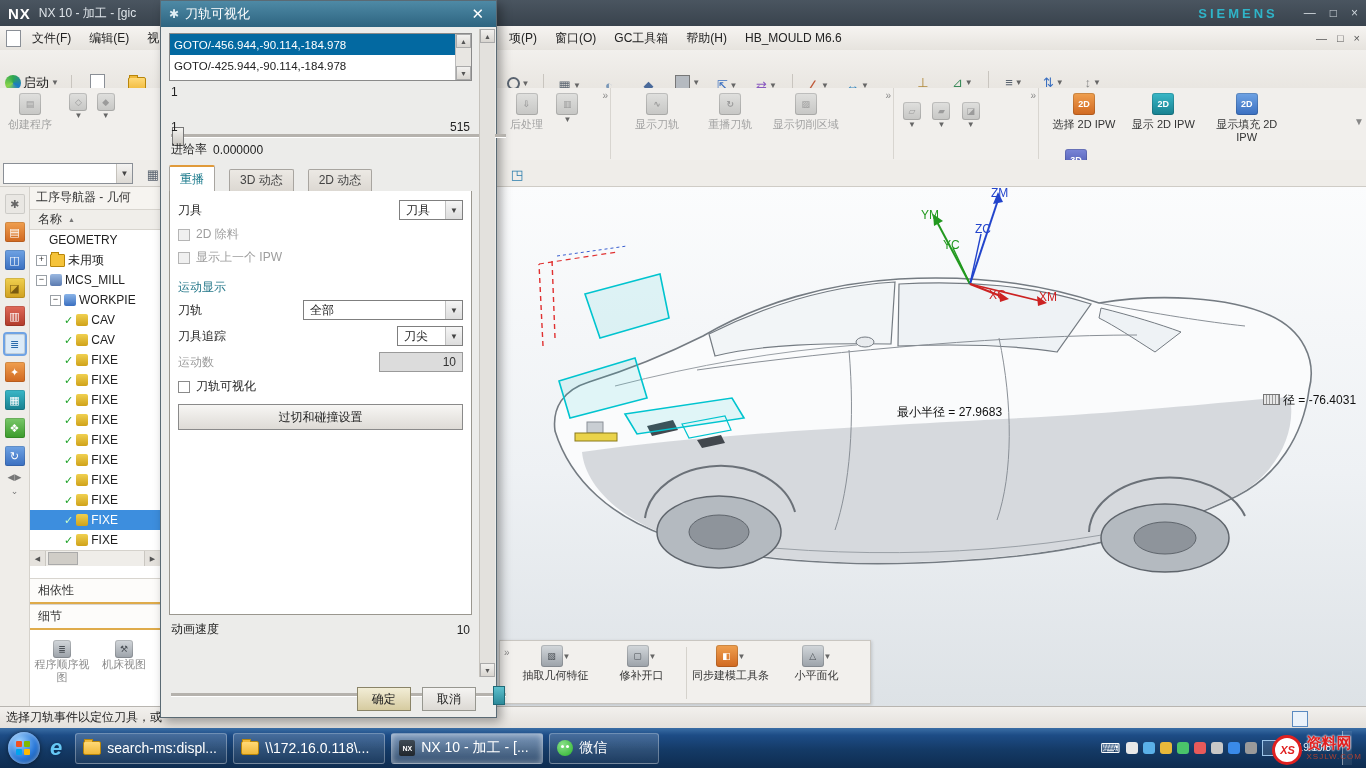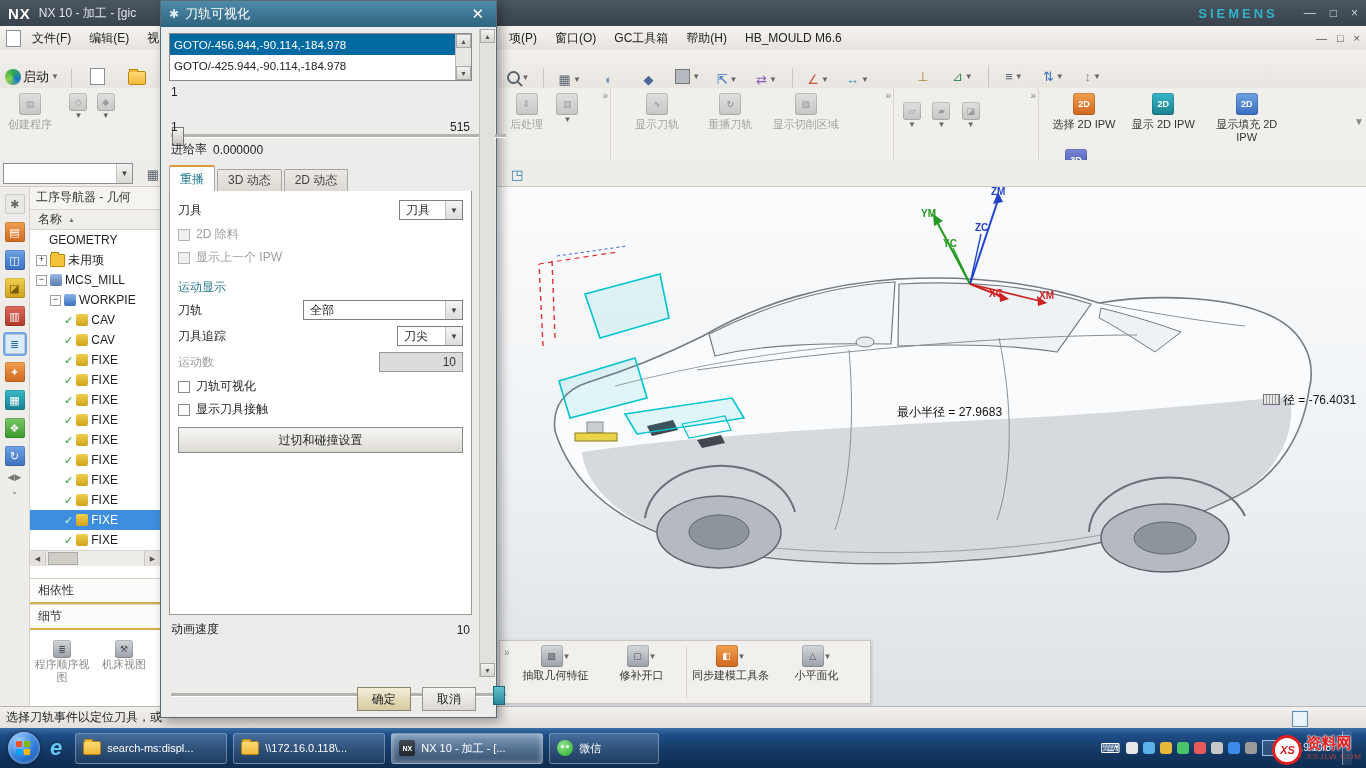--- a/index.html
+++ b/index.html
@@ -18,21 +18,21 @@
 
   
   #menubar{left:0;top:26px;width:1366px;height:24px;background:linear-gradient(#f6f4f1,#e6e3de);border-bottom:1px solid #c9c5bf;display:flex;align-items:center;z-index:4}
   .menuitem{padding:0 9px;height:100%;display:flex;align-items:center;color:#222}
   #menu-right{position:absolute;left:500px;top:0;height:100%;display:flex;align-items:center}
   .mctl{position:absolute;right:6px;top:0;height:100%;display:flex;gap:10px;align-items:center;color:#555;font-size:11px}
   .doc-ic{width:13px;height:15px;background:#fff;border:1px solid #8a8f96;margin:0 2px 0 6px}
 
   
   #toolbar1{left:0;top:50px;width:1366px;height:38px;background:linear-gradient(#f2f0ed,#e9e6e1);border-bottom:1px solid #cfccc6;z-index:4}
-  .tbtn{height:28px;min-width:26px;display:inline-flex;align-items:center;justify-content:center;margin:11px 1px;border:1px solid transparent;border-radius:2px;color:#5a6470;font-size:13px;gap:2px;padding:0 3px}
+  .tbtn{height:28px;min-width:26px;display:inline-flex;align-items:center;justify-content:center;margin:17px 1px;border:1px solid transparent;border-radius:2px;color:#5a6470;font-size:13px;gap:2px;padding:0 3px}
   .caret{font-size:8px;color:#666}
   .vsep{display:inline-block;width:1px;height:24px;background:#c9c5bf;margin:6px 4px;vertical-align:middle}
   .mag{width:9px;height:9px;border:2px solid #5a6470;border-radius:50%;position:relative;display:inline-block}
   .mag::after{content:"";position:absolute;width:6px;height:2px;background:#5a6470;transform:rotate(45deg);right:-5px;bottom:-3px}
   .swirl{width:16px;height:16px;border-radius:50%;background:conic-gradient(#2fa84f,#1a7ac8,#8ad44a,#2fa84f);display:inline-block}
 
   
   #ribbon{left:0;top:88px;width:1366px;height:72px;background:#f1efec;border-bottom:1px solid #cfccc6;z-index:4}
   .rgroup{position:absolute;top:0;height:71px;border-right:1px solid #d8d5d0}
   .chev{position:absolute;right:2px;top:2px;font-size:10px;color:#888}
@@ -74,21 +74,21 @@
   .hsb .sbtn{width:15px;height:15px;font-size:7px;color:#555;display:flex;align-items:center;justify-content:center;background:#e5e2dd;border-right:1px solid #cac7c1}
   .hsb .thumb{width:28px;height:11px;background:#d0cdc7;border:1px solid #aaa;margin-left:2px}
   .npanel{height:23px;border-top:1px solid #d8d5cf;display:flex;align-items:center;padding:0 8px;color:#333;background:#fdfcfa;border-bottom:2px solid #dfab4a}
   .nviews{display:flex;gap:6px;padding:10px 4px}
   .nview{width:56px;display:flex;flex-direction:column;align-items:center;color:#8b8b8b;font-size:11px;line-height:13px;text-align:center}
 
   
   #vp-under{left:160px;top:186px;width:337px;height:520px;background:#eef1f3;z-index:1}
   #viewport{left:497px;top:186px;width:869px;height:520px;z-index:2;overflow:hidden;
             background:linear-gradient(180deg,#fbfcfd 0%,#eef1f4 55%,#dde2e6 100%)}
-  .axis-lb{position:absolute;font-weight:bold;font-size:10px}
+  .axis-lb{position:absolute;font-weight:normal;font-size:12px}
   .anno{position:absolute;color:#111;font-size:12px;white-space:nowrap}
   .ruler-ic{position:absolute;width:15px;height:9px;border:1px solid #777;background:repeating-linear-gradient(90deg,#e8e8e8 0 2px,#999 2px 3px)}
   
   #vptools{position:absolute;left:2px;bottom:2px;width:372px;height:64px;background:#f2f0ed;border:1px solid #c9c6c1;box-shadow:1px 1px 3px rgba(0,0,0,.15);display:flex;align-items:flex-start;padding:4px 2px;box-sizing:border-box}
   .vt-item{width:86px;display:flex;flex-direction:column;align-items:center}
   .vt-item .lbl{font-size:11px;line-height:13px;text-align:center;color:#333;margin-top:2px}
   .vt-sep{width:1px;height:52px;background:#d5d2cc;margin:2px 1px}
   .vt-handle{color:#888;font-size:10px;margin:2px 3px 0 2px}
 
   
@@ -99,21 +99,21 @@
   .goto-box{position:absolute;left:8px;top:32px;right:24px;height:46px;background:#fff;border:1px solid #8a8a8a}
   .grow{height:21px;display:flex;align-items:center;padding:0 4px;font-size:11.5px;white-space:nowrap;overflow:hidden}
   .grow.sel{background:#0369a1;color:#fff}
   .g-vsb{position:absolute;right:0;top:0;width:15px;height:100%;border-left:1px solid #bbb;background:#e8e6e2}
   .sbtn2{position:absolute;left:0;width:15px;height:14px;font-size:7px;color:#555;display:flex;align-items:center;justify-content:center;background:linear-gradient(#f2f1ef,#d8d5d0);border:1px solid #aaa;box-sizing:border-box}
   .slider{position:relative;height:17px}
   .slider .track{position:absolute;left:0;right:0;top:7px;height:3px;background:#b5b2ad;border-bottom:1px solid #fff}
   .slider .thumb{position:absolute;top:0;width:10px;height:17px;background:linear-gradient(#f4f3f0,#c9c6c0);border:1px solid #777}
   .slider .thumb.tealfix{background:linear-gradient(#5ec0cd,#2b8a9a);border:1px solid #1e6a78}
   .tabs{position:absolute;left:8px;top:166px;right:24px;height:24px;display:flex;align-items:flex-end;border-bottom:1px solid #9a978f}
-  .tab{height:21px;padding:0 10px;display:flex;align-items:center;background:linear-gradient(#ece9e4,#dcd8d2);border:1px solid #a8a5a0;border-bottom:none;margin-right:2px;border-radius:2px 2px 0 0;color:#444}
+  .tab{height:21px;padding:0 10px;display:flex;align-items:center;background:linear-gradient(#ece9e4,#dcd8d2);border:1px solid #a8a5a0;border-bottom:none;margin-right:14px;border-radius:2px 2px 0 0;color:#444}
   .tab.active{background:#fff;color:#17788a;border-top:2px solid #e09a3a;height:24px}
   .dpanel{position:absolute;left:8px;top:190px;right:24px;height:424px;background:#fff;border:1px solid #9a978f;border-top:none;padding:6px 8px;box-sizing:border-box}
   .sechead{color:#27798b;font-size:12px;height:20px;display:flex;align-items:center}
   .drow{display:flex;align-items:center;height:26px}
   .drow .dl{flex:1}
   .dd{height:20px;border:1px solid #7f7f7f;background:#fff;display:flex;align-items:center;padding-left:6px;box-sizing:border-box}
   .dd .arr{margin-left:auto;width:16px;height:100%;border-left:1px solid #c0c0c0;background:linear-gradient(#f5f5f5,#ddd);display:flex;align-items:center;justify-content:center;font-size:8px;color:#444}
   .crow{display:flex;align-items:center;gap:6px;height:23px}
   .cb{width:12px;height:12px;border:1px solid #8a8a8a;background:#fff;flex:none;box-sizing:border-box}
   .crow.dis{color:#9d9d9d}
@@ -128,21 +128,21 @@
   #statusbar{left:0;top:706px;width:1366px;height:22px;background:linear-gradient(#f2f0ed,#e4e1dc);border-top:1px solid #b8b5b0;display:flex;align-items:center;padding:0 6px;box-sizing:border-box;z-index:20}
   .sb-ic{position:absolute;right:58px;top:4px;width:14px;height:14px;border:1px solid #5a8ac0;background:#eaf2fa}
 
   
   #taskbar{left:0;top:728px;width:1366px;height:40px;background:linear-gradient(180deg,#3a6ea5 0%,#1d4c86 18%,#143a66 55%,#0e2c50 100%);z-index:60;display:flex;align-items:center}
   .orb{width:32px;height:32px;border-radius:50%;margin:0 6px 0 8px;background:radial-gradient(circle at 35% 30%,#9ed2ff,#2a78d8 55%,#0b3d7e);box-shadow:inset 0 0 4px rgba(255,255,255,.6),0 0 5px rgba(0,0,0,.5);position:relative;flex:none}
   .fl{position:absolute;width:6px;height:6px;border-radius:1px}
   .ie{color:#66c8f5;font-size:22px;font-style:italic;font-weight:bold;margin:0 10px 0 4px;text-shadow:0 0 3px #0a2a50}
   .tkbtn{width:152px;height:31px;margin:0 3px;border:1px solid rgba(255,255,255,.3);border-radius:3px;background:linear-gradient(rgba(255,255,255,.18),rgba(255,255,255,.06));display:flex;align-items:center;gap:6px;padding:0 7px;box-sizing:border-box;color:#fff;overflow:hidden;white-space:nowrap}
   .tkbtn.active{background:linear-gradient(rgba(255,255,255,.42),rgba(255,255,255,.15));box-shadow:inset 0 0 6px rgba(255,255,255,.5)}
-  .tkbtn .txt{overflow:hidden;text-overflow:ellipsis;font-size:11px}
+  .tkbtn .txt{overflow:hidden;text-overflow:ellipsis;font-size:14px}
   .f-ico{width:16px;height:12px;background:linear-gradient(#ffd977,#f0b93a);border:1px solid #b8860b;border-radius:2px;flex:none;position:relative}
   .f-ico::before{content:"";position:absolute;left:0;top:-3px;width:7px;height:2px;background:#f0b93a;border:1px solid #b8860b;border-bottom:none}
   .nx-ico{width:16px;height:16px;background:linear-gradient(#3e4a55,#20262c);color:#fff;font-size:7px;font-weight:bold;display:flex;align-items:center;justify-content:center;border-radius:2px;flex:none}
   .wx-ico{width:16px;height:16px;border-radius:50%;background:radial-gradient(circle at 35% 30%,#8ae08a,#2bb32b);flex:none;position:relative}
   .wx-ico::before{content:"";position:absolute;left:4px;top:5px;width:3px;height:3px;border-radius:50%;background:#fff}
   .wx-ico::after{content:"";position:absolute;left:9px;top:5px;width:3px;height:3px;border-radius:50%;background:#fff}
   #tray{margin-left:auto;display:flex;align-items:center;gap:5px;padding-right:14px;color:#fff}
   .tdot{width:12px;height:12px;border-radius:3px;flex:none}
   .tray-date{font-size:10px;color:#eaf2fa;text-align:center;line-height:12px;margin-left:4px}
   .showdesk{width:9px;height:34px;border-left:1px solid rgba(255,255,255,.45);background:rgba(255,255,255,.08);margin-left:6px}
@@ -650,24 +650,20 @@
       </span>
     </div>
     <div class="drow">
       <span class="dl" style="color:#9d9d9d">运动数</span>
       <span class="numfield" style="width:84px">10</span>
     </div>
     <div class="crow">
       <span class="cb"></span>
         <span>刀轨可视化</span>
     </div>
-    <div class="crow">
-      <span class="cb"></span>
-        <span>显示刀具接触</span>
-    </div>
     <div class="wbutton">过切和碰撞设置</div>
   </div>
 
   <div class="abs flex" style="left:10px;top:620px;right:26px">
     <span>动画速度</span>
     <span style="margin-left:auto">10</span>
   </div>
   <div class="slider abs" style="left:10px;top:642px;right:26px">
     <div class="track"></div>
     <div class="thumb tealfix" style="right:1px"></div>

